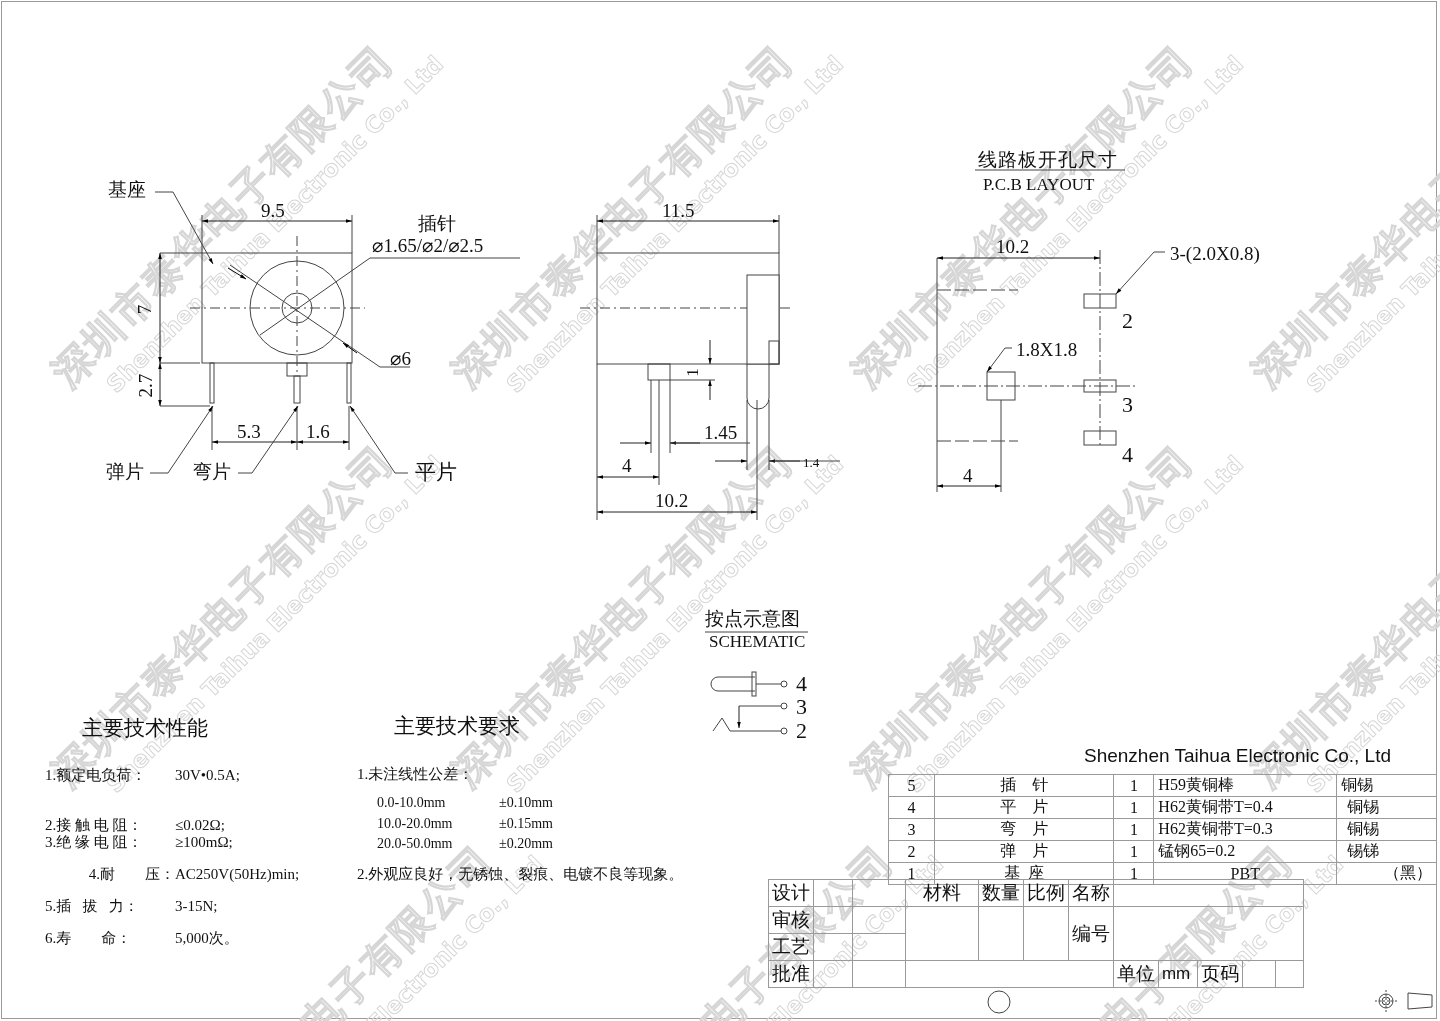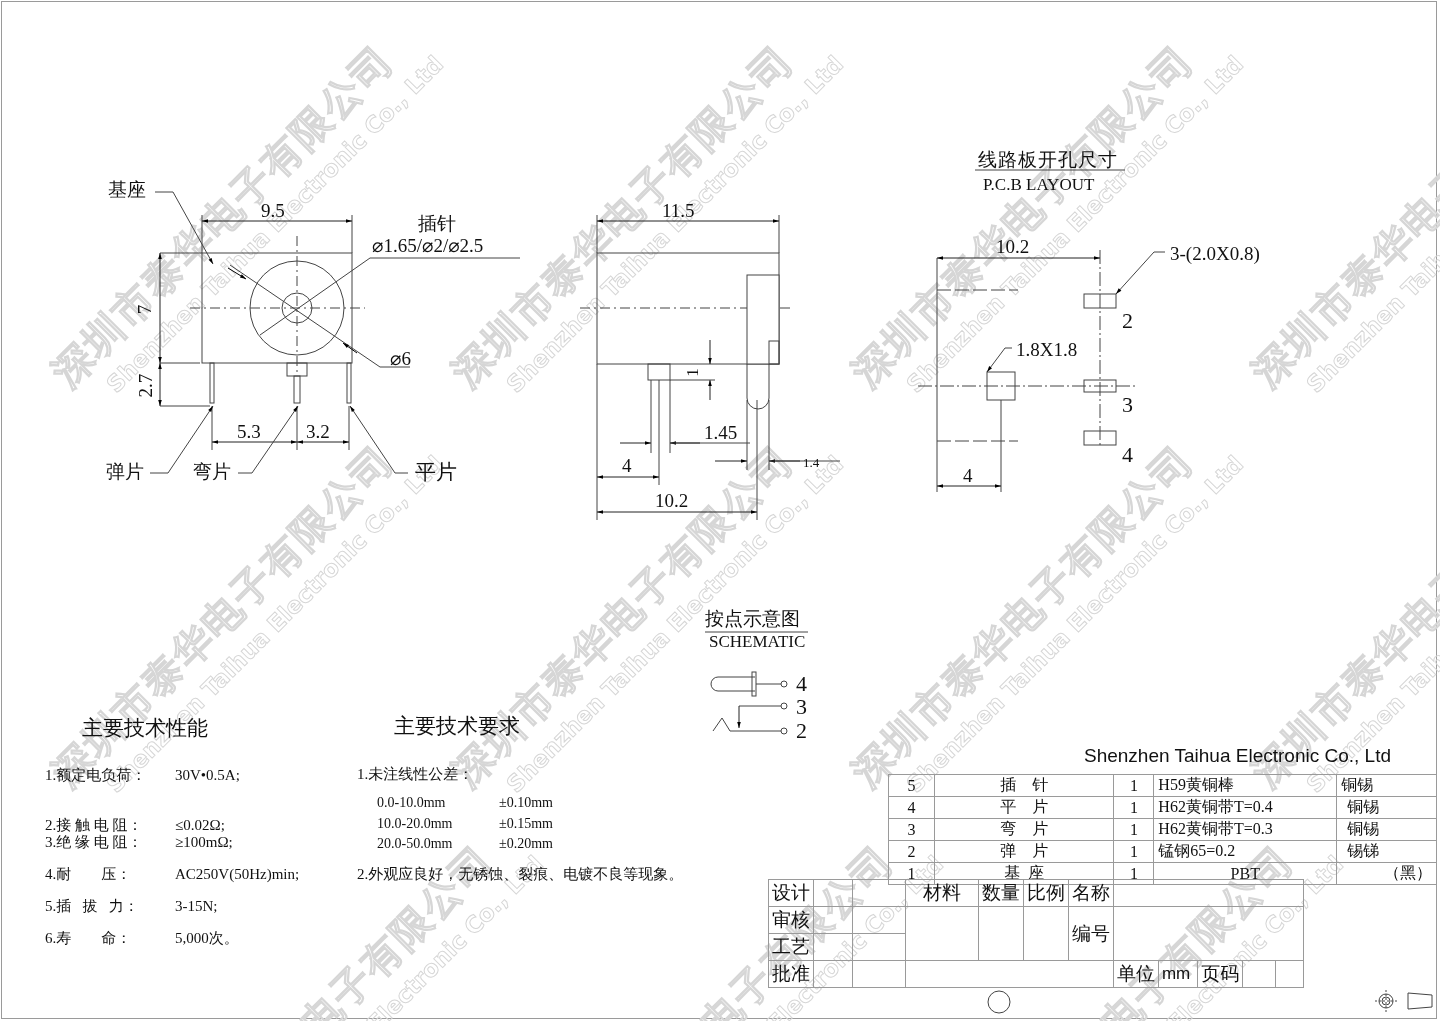--- a/index.html
+++ b/index.html
@@ -199,21 +199,21 @@
 </svg>
 
 <div class="t serif" style="left:108px;top:180px;font-size:19px;">基座</div>
 <div class="t serif" style="left:261px;top:201px;font-size:19px;">9.5</div>
 <div class="t serif" style="left:418px;top:214px;font-size:19px;">插针</div>
 <div class="t serif" style="left:372px;top:236px;font-size:19px;">⌀1.65/⌀2/⌀2.5</div>
 <div class="t serif" style="left:390px;top:349px;font-size:19px;">⌀6</div>
 <div class="t serif" style="left:140px;top:300px;font-size:19px;transform:rotate(-90deg);">7</div>
 <div class="t serif" style="left:134px;top:376px;font-size:19px;transform:rotate(-90deg);">2.7</div>
 <div class="t serif" style="left:237px;top:422px;font-size:19px;">5.3</div>
-<div class="t serif" style="left:306px;top:422px;font-size:19px;">3.2</div>
+<div class="t serif" style="left:306px;top:422px;font-size:19px;">1.6</div>
 <div class="t serif" style="left:106px;top:462px;font-size:19px;">弹片</div>
 <div class="t serif" style="left:193px;top:462px;font-size:19px;">弯片</div>
 <div class="t serif" style="left:415px;top:462px;font-size:21px;">平片</div>
 
 <div class="t serif" style="left:662px;top:201px;font-size:19px;">11.5</div>
 <div class="t serif" style="left:688px;top:364px;font-size:17px;transform:rotate(-90deg);">1</div>
 <div class="t serif" style="left:704px;top:423px;font-size:19px;">1.45</div>
 <div class="t serif" style="left:803px;top:456px;font-size:13px;">1.4</div>
 <div class="t serif" style="left:622px;top:456px;font-size:19px;">4</div>
 <div class="t serif" style="left:655px;top:491px;font-size:19px;">10.2</div>
@@ -231,21 +231,21 @@
 <div class="t serif" style="left:705px;top:609px;font-size:19px;">按点示意图</div>
 <div class="t serif" style="left:709px;top:633px;font-size:17px;">SCHEMATIC</div>
 <div class="t serif" style="left:796px;top:673px;font-size:22px;">4</div>
 <div class="t serif" style="left:796px;top:696px;font-size:22px;">3</div>
 <div class="t serif" style="left:796px;top:720px;font-size:22px;">2</div>
 
 <div class="t serif" style="left:82px;top:718px;font-size:21px;">主要技术性能</div>
 <div class="t serif" style="left:45px;top:768px;font-size:15px;"><span style="display:inline-block;width:130px;white-space:pre;">1.额定电负荷：</span><span>30V•0.5A;</span></div>
 <div class="t serif" style="left:45px;top:802px;font-size:15px;"><span style="display:inline-block;width:130px;white-space:pre;margin-top:16px;">2.接 触 电 阻：</span><span>≤0.02Ω;</span></div>
 <div class="t serif" style="left:45px;top:835px;font-size:15px;"><span style="display:inline-block;width:130px;white-space:pre;">3.绝 缘 电 阻：</span><span>≥100mΩ;</span></div>
-<div class="t serif" style="left:45px;top:867px;font-size:15px;"><span style="display:inline-block;width:130px;white-space:pre;">4.耐        压：</span><span>AC250V(50Hz)min;</span></div>
+<div class="t serif" style="left:45px;top:867px;font-size:15px;"><span style="display:inline-block;width:130px;white-space:pre;text-align:right;">4.耐        压：</span><span>AC250V(50Hz)min;</span></div>
 <div class="t serif" style="left:45px;top:899px;font-size:15px;"><span style="display:inline-block;width:130px;white-space:pre;">5.插   拔   力：</span><span>3-15N;</span></div>
 <div class="t serif" style="left:45px;top:931px;font-size:15px;"><span style="display:inline-block;width:130px;white-space:pre;">6.寿        命：</span><span>5,000次。</span></div>
 
 <div class="t serif" style="left:394px;top:716px;font-size:21px;">主要技术要求</div>
 <div class="t serif" style="left:357px;top:767px;font-size:15px;">1.未注线性公差：</div>
 <div class="t serif" style="left:377px;top:796px;font-size:14px;"><span style="display:inline-block;width:122px;">0.0-10.0mm</span><span>±0.10mm</span></div>
 <div class="t serif" style="left:377px;top:817px;font-size:14px;"><span style="display:inline-block;width:122px;">10.0-20.0mm</span><span>±0.15mm</span></div>
 <div class="t serif" style="left:377px;top:837px;font-size:14px;"><span style="display:inline-block;width:122px;">20.0-50.0mm</span><span>±0.20mm</span></div>
 <div class="t serif" style="left:357px;top:867px;font-size:15px;">2.外观应良好，无锈蚀、裂痕、电镀不良等现象。</div>
 

